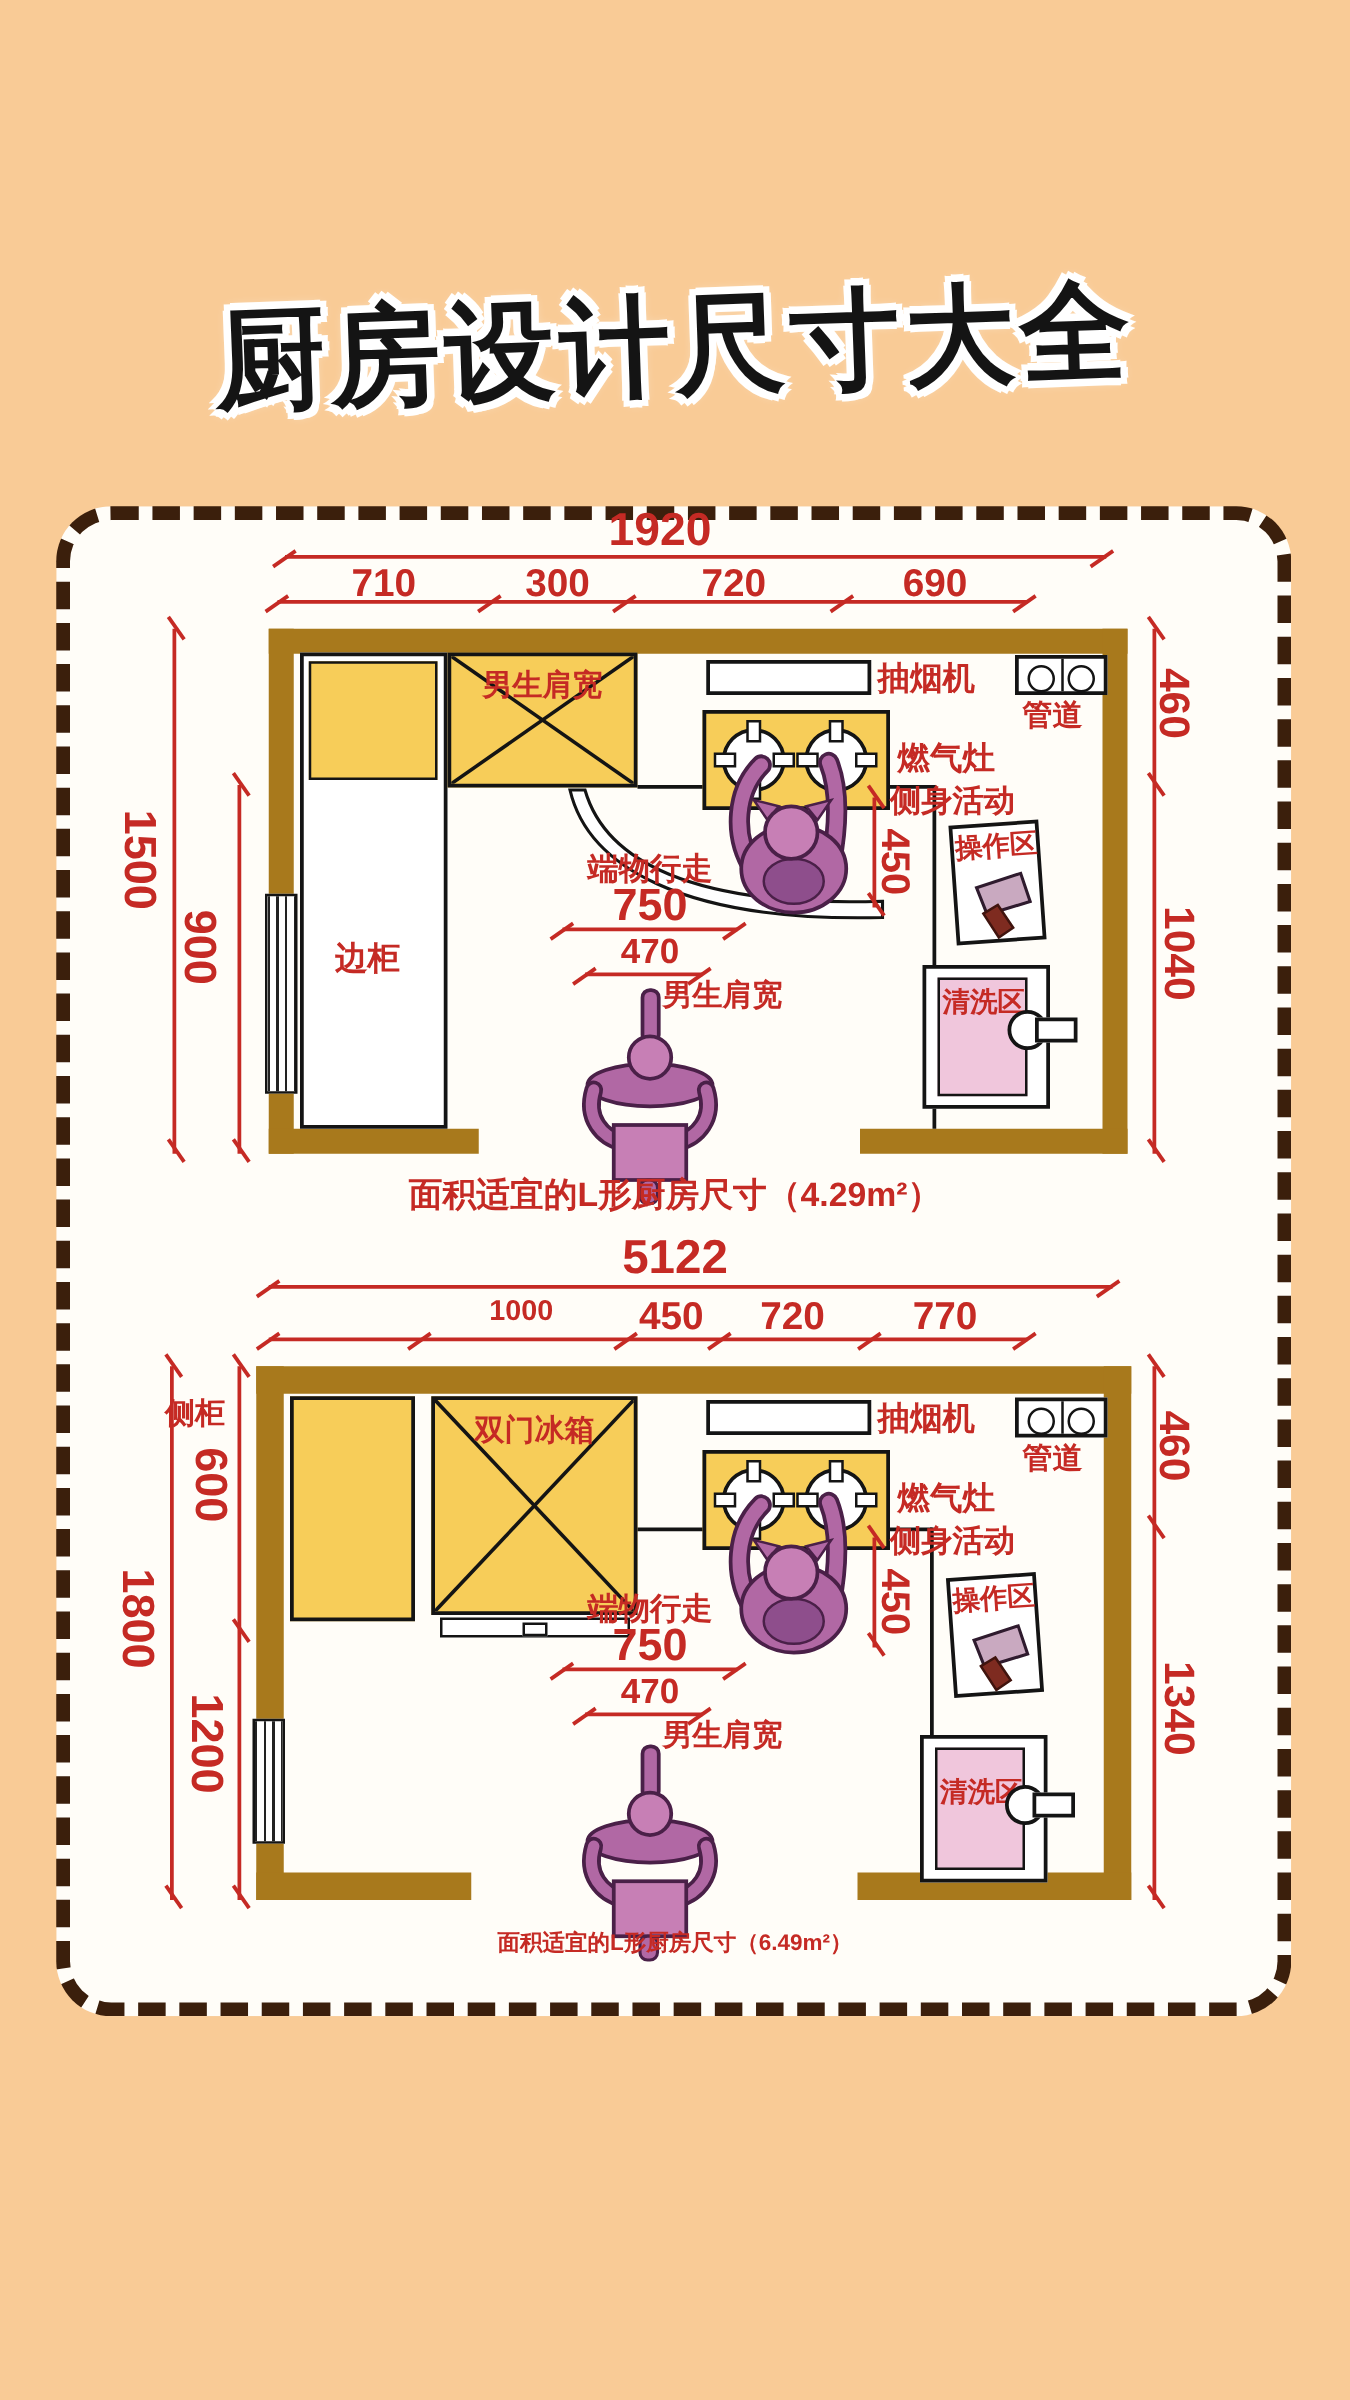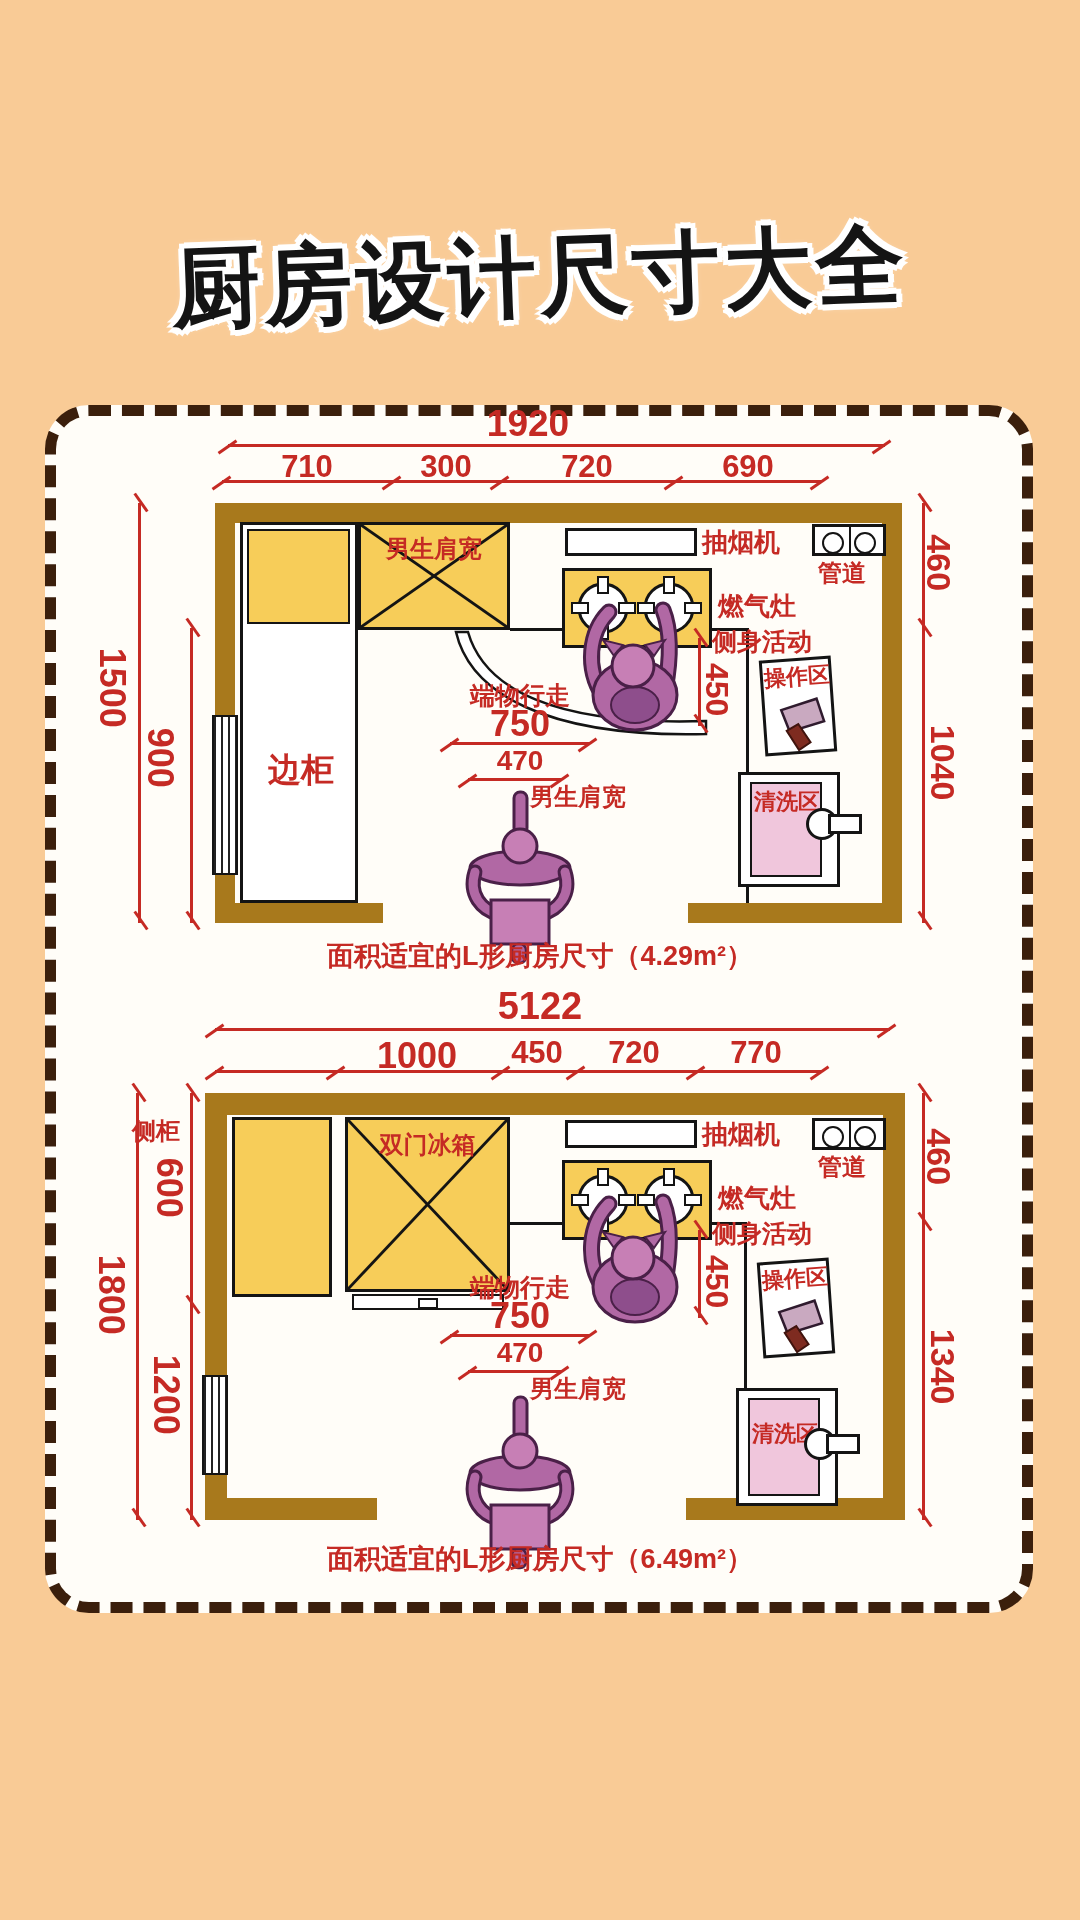--- a/index.html
+++ b/index.html
@@ -58,21 +58,21 @@
   <div class="wall" style="left:215px;top:503px;width:687px;height:20px;"></div>
   <div class="wall" style="left:882px;top:503px;width:20px;height:420px;"></div>
   <div class="wall" style="left:215px;top:503px;width:20px;height:212px;"></div>
   <div class="door" style="left:212px;top:715px;width:26px;height:160px;"></div>
   <div class="wall" style="left:215px;top:875px;width:20px;height:48px;"></div>
   <div class="wall" style="left:215px;top:903px;width:168px;height:20px;"></div>
   <div class="wall" style="left:688px;top:903px;width:214px;height:20px;"></div>
 
   <div class="box" style="left:240px;top:522px;width:118px;height:381px;"></div>
   <div class="box ybox" style="left:247px;top:529px;width:103px;height:95px;border-width:2px;"></div>
-  <div class="lbl" style="left:268px;top:752px;font-size:33px;">边柜</div>
+  <div class="lbl" style="left:268px;top:752px;font-size:26px;">边柜</div>
 
   <div class="box ybox" style="left:358px;top:522px;width:152px;height:108px;">
     <svg class="xline" viewBox="0 0 152 108" preserveAspectRatio="none">
       <line x1="0" y1="0" x2="152" y2="108" stroke="#141414" stroke-width="3"></line>
       <line x1="152" y1="0" x2="0" y2="108" stroke="#141414" stroke-width="3"></line>
     </svg>
   </div>
   <div class="lbl c" style="left:358px;top:536px;width:152px;font-size:24px;">男生肩宽</div>
 
   <svg style="position:absolute;left:452px;top:630px;" width="260" height="122" viewBox="0 0 260 122">
@@ -189,21 +189,21 @@
 
   <div class="lbl c" style="left:240px;top:942px;width:600px;font-size:27px;">面积适宜的L形厨房尺寸（4.29m²）</div>
 </div>
 
 <div>
   <div class="lbl c" style="left:440px;top:986px;width:200px;font-size:38px;">5122</div>
   <div class="dlh" style="left:215px;top:1028px;width:675px;">
     <span class="tk" style="left:-2px;"></span>
       <span class="tk" style="left:670px;"></span>
   </div>
-  <div class="lbl c" style="left:367px;top:1036px;width:100px;font-size:36px;">1000</div>
+  <div class="lbl c" style="left:367px;top:1036px;width:100px;font-size:23px;">1000</div>
   <div class="lbl c" style="left:487px;top:1036px;width:100px;font-size:31px;">450</div>
   <div class="lbl c" style="left:584px;top:1036px;width:100px;font-size:31px;">720</div>
   <div class="lbl c" style="left:706px;top:1036px;width:100px;font-size:31px;">770</div>
   <div class="dlh" style="left:215px;top:1070px;width:607px;">
     <span class="tk" style="left:-2px;"></span>
       <span class="tk" style="left:119px;"></span>
     <span class="tk" style="left:284px;"></span>
       <span class="tk" style="left:359px;"></span>
     <span class="tk" style="left:479px;"></span>
       <span class="tk" style="left:603px;"></span>
@@ -333,14 +333,14 @@
   <div class="lbl c vt" style="left:104px;top:1168px;width:130px;font-size:36px;">600</div>
   <div class="lbl c vt" style="left:96px;top:1375px;width:140px;font-size:36px;">1200</div>
   <div class="dlv" style="left:922px;top:1093px;height:427px;">
     <span class="tk" style="top:-2px;"></span>
       <span class="tk" style="top:127px;"></span>
       <span class="tk" style="top:423px;"></span>
   </div>
   <div class="lbl c vt" style="left:878px;top:1138px;width:120px;font-size:34px;">460</div>
   <div class="lbl c vt" style="left:872px;top:1348px;width:140px;font-size:34px;">1340</div>
 
-  <div class="lbl c" style="left:240px;top:1545px;width:600px;font-size:27px;">面积适宜的L形厨房尺寸（6.49m²）</div>
+  <div class="lbl c" style="left:240px;top:1545px;width:600px;font-size:18px;">面积适宜的L形厨房尺寸（6.49m²）</div>
 </div>
 
 </body></html>

